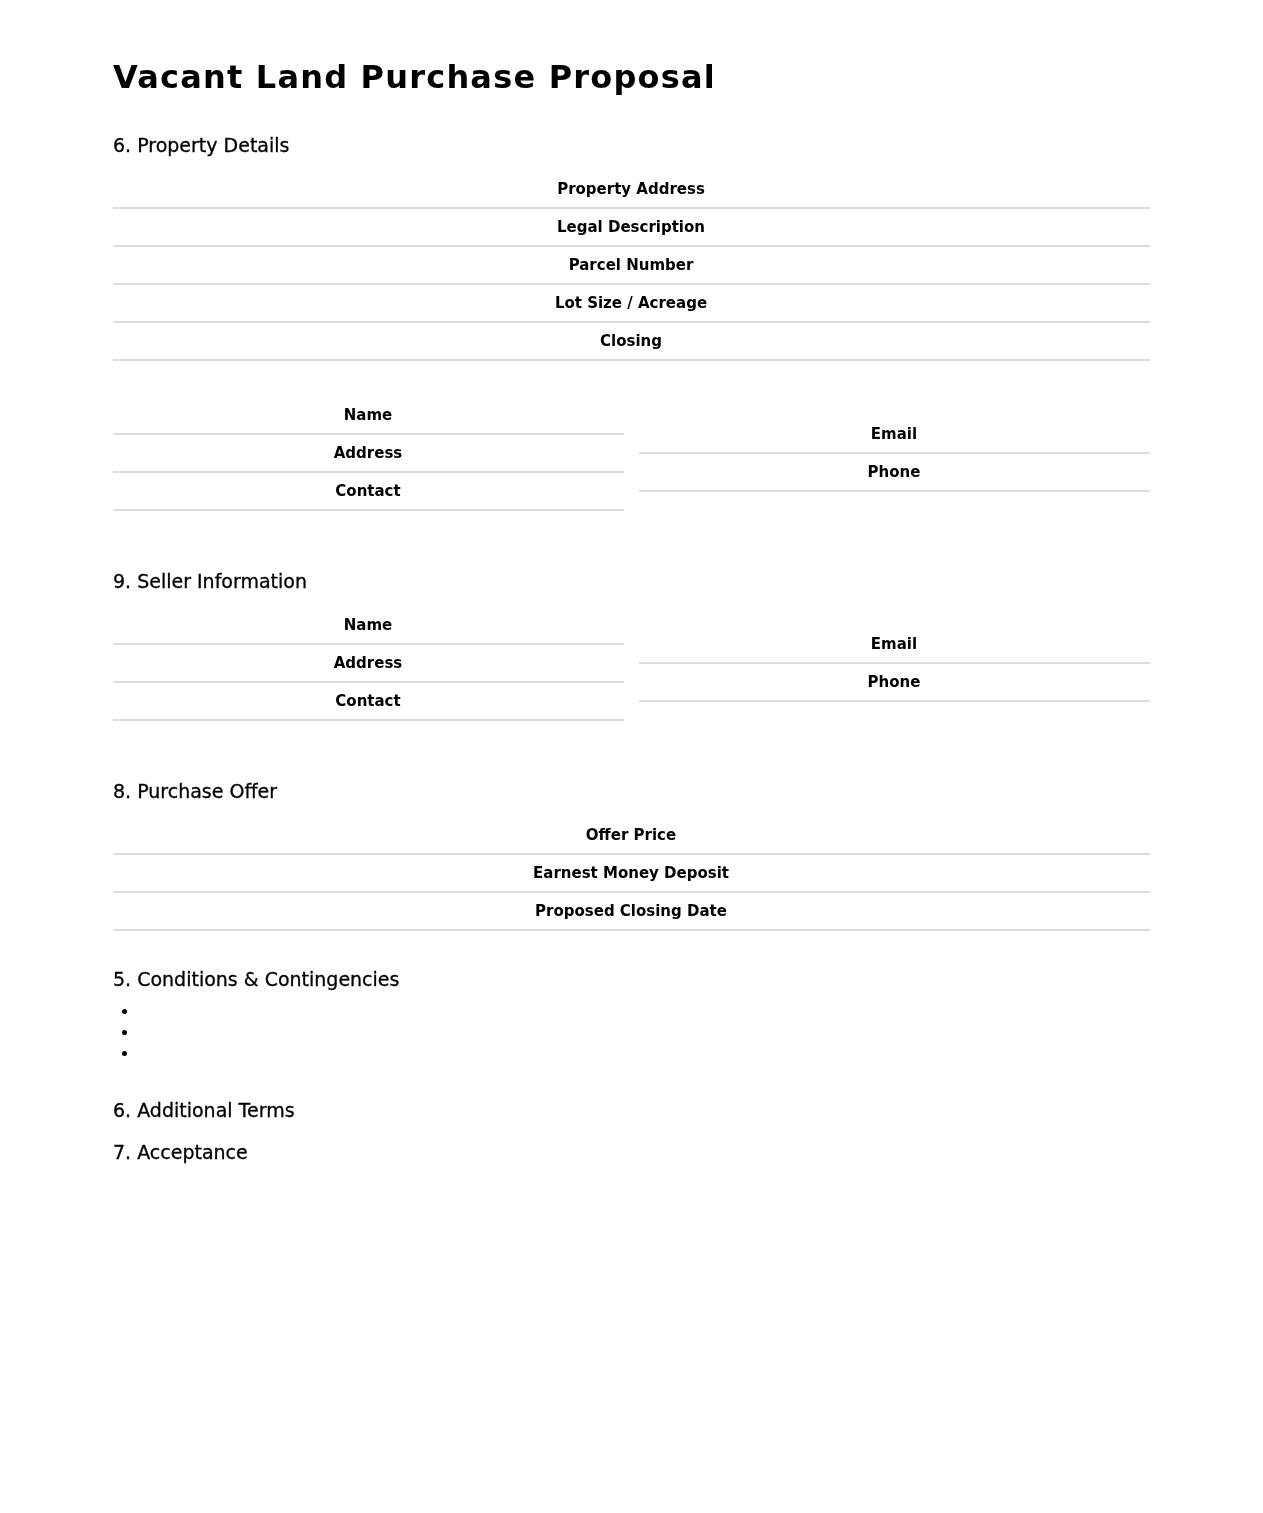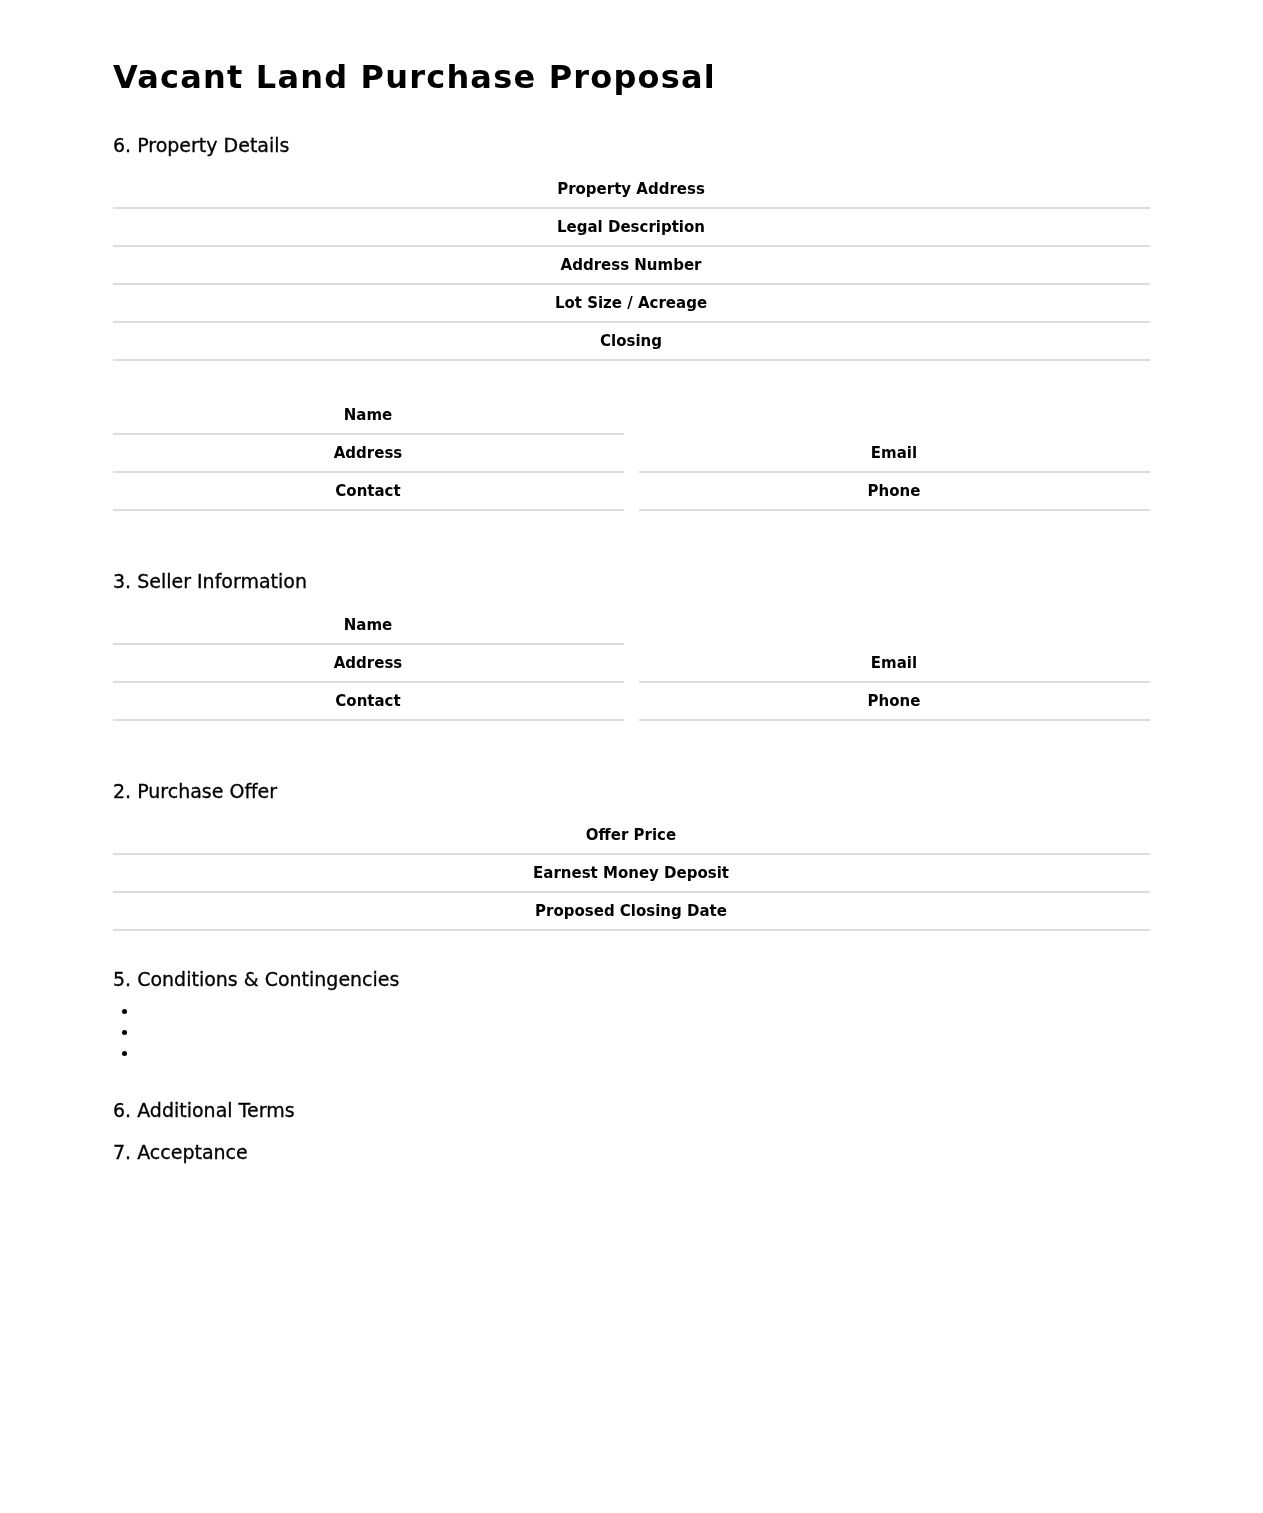--- a/index.html
+++ b/index.html
@@ -43,21 +43,21 @@
       font-family: "DejaVu Sans", sans-serif;
     }
     td.val { width: 1px; }
     .section { margin-bottom: 0; }
     .sec1 h2 { margin-bottom: 14px; }
     .sec1 { margin-bottom: 36px; }
     .sec2 h2, .sec3 h2 { margin-bottom: 14px; }
     .two-col {
       display: flex;
       justify-content: space-between;
-      align-items: flex-end;
+      align-items: center;
     }
     .two-col table { width: 511px; }
     .sec2, .sec3 { margin-bottom: 58px; }
     .sec4 h2 { margin-bottom: 14px; }
     .sec4 { margin-bottom: 36px; }
     .sec5 h2 { margin-bottom: 10px; }
     ul {
       margin: 0 0 34px 0;
       padding-left: 25px;
     }
@@ -81,21 +81,21 @@
       <tbody>
           <tr>
             <th>Property Address</th>
             <td class="val"></td>
           </tr>
       <tr>
             <th>Legal Description</th>
             <td class="val"></td>
           </tr>
       <tr>
-            <th>Address Number</th>
+            <th>Parcel Number</th>
             <td class="val"></td>
           </tr>
       <tr>
             <th>Lot Size / Acreage</th>
             <td class="val"></td>
           </tr>
       <tr>
             <th>Closing</th>
             <td class="val"></td>
           </tr>
@@ -130,21 +130,21 @@
         <tr>
               <th>Phone</th>
               <td class="val"></td>
             </tr>
       </tbody>
         </table>
     </div>
   </div>
 
   <div class="section sec3">
-    <h2>3. Seller Information</h2>
+    <h2>9. Seller Information</h2>
     <div class="two-col">
       <table>
         <tbody>
             <tr>
               <th>Name</th>
               <td class="val"></td>
             </tr>
         <tr>
               <th>Address</th>
               <td class="val"></td>
@@ -164,21 +164,21 @@
         <tr>
               <th>Phone</th>
               <td class="val"></td>
             </tr>
       </tbody>
         </table>
     </div>
   </div>
 
   <div class="section sec4">
-    <h2>2. Purchase Offer</h2>
+    <h2>8. Purchase Offer</h2>
     <table>
       <tbody>
           <tr>
             <th>Offer Price</th>
             <td class="val"></td>
           </tr>
       <tr>
             <th>Earnest Money Deposit</th>
             <td class="val"></td>
           </tr>

